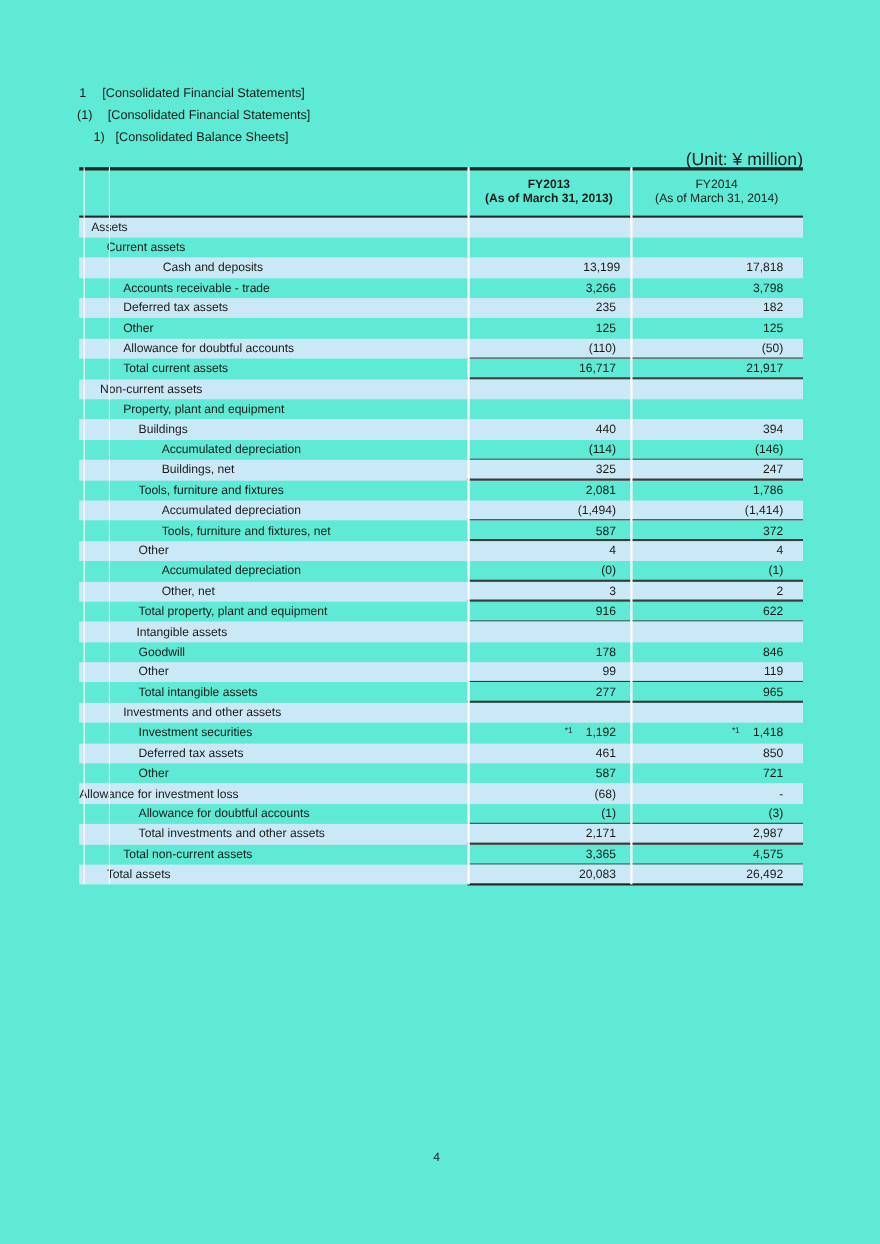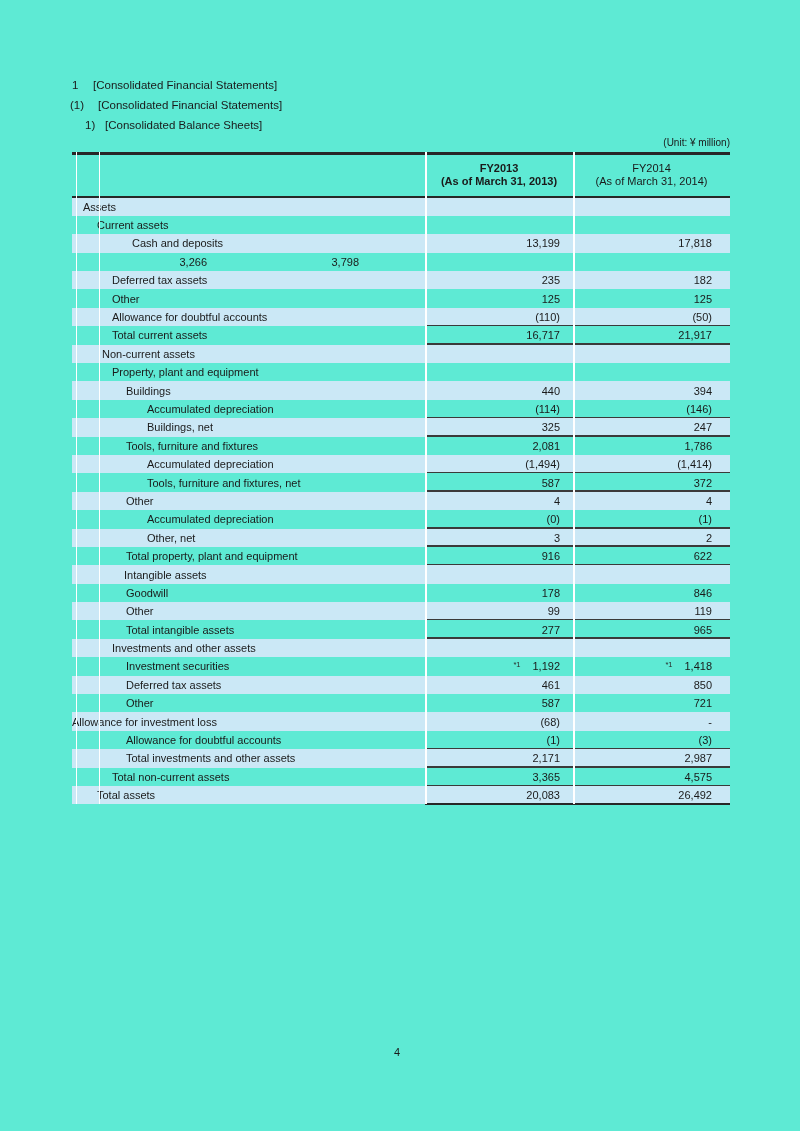--- a/index.html
+++ b/index.html
@@ -8,21 +8,21 @@
   .page {
     position:relative; width:800px; height:1131px;
     background:#5eead4; margin:0 auto; overflow:hidden;
     color:#1a1a1a;
   }
   .hline { position:absolute; font-size:11.5px; line-height:14px; white-space:nowrap; }
   .hnum  { display:inline-block; }
   .hline.l1 .hnum { width:21px; }
   .hline.l2 .hnum { width:28px; }
   .hline.l3 .hnum { width:20px; }
-  .unit-note { position:absolute; top:137px; right:70px; font-size:10px; }
+  .unit-note { position:absolute; top:137px; right:70px; font-size:16px; }
 
   .bs-table { position:absolute; left:72px; top:152px; width:658px; }
   .rule-top  { height:2.5px; background:#272727; }
   .rule-head { height:2px;   background:#272727; }
 
   .col-headers { display:flex; height:41px; align-items:center; }
   .ch-label { width:353px; }
   .ch { text-align:center; font-size:11px; line-height:13.5px; }
   .ch.c1 { width:148px;font-weight:bold; }
   .ch.c2 { width:157px; }
@@ -92,25 +92,26 @@
           <div class="cell lab" style="padding-left: 11px;">Assets</div>
           <div class="cell val v1"><span></span></div>
           <div class="cell val v2"><span></span></div>
         </div>
         <div class="row">
           <div class="cell lab" style="padding-left: 25px;">Current assets</div>
           <div class="cell val v1"><span></span></div>
           <div class="cell val v2"><span></span></div>
         </div>
         <div class="row shaded">
-          <div class="cell lab" style="padding-left: 60px;">Cash and deposits</div>
+          <div class="cell lab" style="padding-left: 60px; margin-left: 16px;">Cash and deposits</div>
           <div class="cell val v1"><span>13,199</span></div>
           <div class="cell val v2"><span>17,818</span></div>
         </div>
         <div class="row">
+          <div class="cell lab" style="padding-left: 40px;">Accounts receivable - trade</div>
           <div class="cell val v1"><span>3,266</span></div>
           <div class="cell val v2"><span>3,798</span></div>
         </div>
         <div class="row shaded">
           <div class="cell lab" style="padding-left: 40px;">Deferred tax assets</div>
           <div class="cell val v1"><span>235</span></div>
           <div class="cell val v2"><span>182</span></div>
         </div>
         <div class="row">
           <div class="cell lab" style="padding-left: 40px;">Other</div>
@@ -121,21 +122,21 @@
           <div class="cell lab" style="padding-left: 40px;">Allowance for doubtful accounts</div>
           <div class="cell val v1"><span>(110)</span></div>
           <div class="cell val v2"><span>(50)</span></div>
         </div>
         <div class="row rule-below">
           <div class="cell lab" style="padding-left: 40px;">Total current assets</div>
           <div class="cell val v1"><span>16,717</span></div>
           <div class="cell val v2"><span>21,917</span></div>
         </div>
         <div class="row shaded">
-          <div class="cell lab" style="padding-left: 30px;">Non-current assets</div>
+          <div class="cell lab" style="padding-left: 19px;">Non-current assets</div>
           <div class="cell val v1"><span></span></div>
           <div class="cell val v2"><span></span></div>
         </div>
         <div class="row">
           <div class="cell lab" style="padding-left: 40px;">Property, plant and equipment</div>
           <div class="cell val v1"><span></span></div>
           <div class="cell val v2"><span></span></div>
         </div>
         <div class="row shaded">
           <div class="cell lab" style="padding-left: 54px;">Buildings</div>

